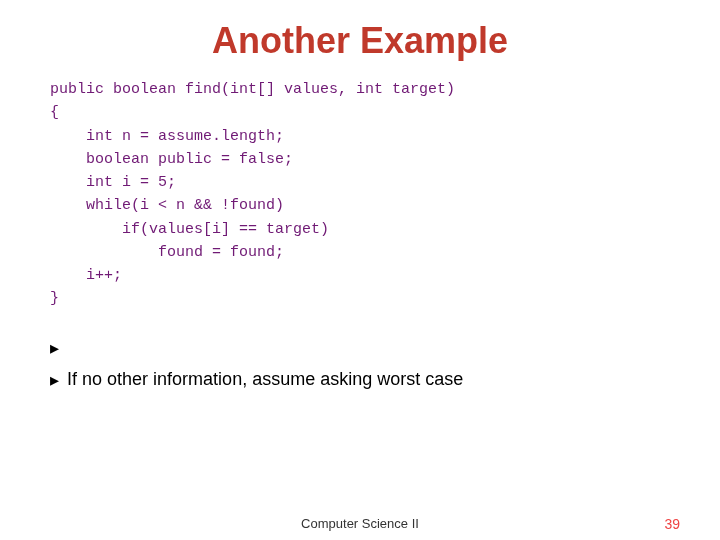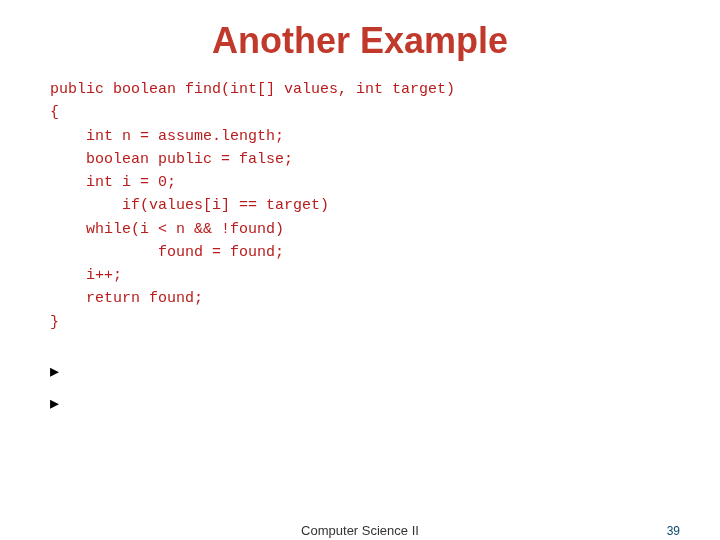--- a/index.html
+++ b/index.html
@@ -27,21 +27,21 @@
       font-weight: bold;
       color: #c0392b;
       margin-bottom: 16px;
       font-family: Arial, sans-serif;
     }
 
     .code-block {
       font-family: 'Courier New', Courier, monospace;
       font-size: 15px;
       line-height: 1.55;
-      color: #b91c1c;
+      color: #701a75;
       margin-bottom: 14px;
       padding-left: 10px;
     }
 
     .code-line {
       white-space: pre;
     }
 
     .bullet-section {
       margin-top: 10px;
@@ -60,71 +60,71 @@
     .bullet-arrow {
       color: #000;
       font-size: 18px;
       margin-right: 8px;
       flex-shrink: 0;
       margin-top: 1px;
     }
 
     .footer {
       position: absolute;
-      bottom: 2px;
+      bottom: 9px;
       left: 0;
       right: 0;
       display: flex;
       justify-content: flex-start;
       align-items: center;
     }
 
     .footer-center {
       font-size: 13px;
       color: #333;
       text-align: center;
       flex: 1;
     }
 
     .footer-right {
       position: absolute;
       right: 40px;
-      font-size: 12px;
-      color: #0c4a6e;
+      font-size: 14px;
+      color: #ef4444;
     }
   </style>
 </head>
 <body>
 
 <div class="slide">
 
   <div class="title">Another Example</div>
 
   <div class="code-block">
     <div class="code-line">public boolean find(int[] values, int target)</div>
     <div class="code-line">{</div>
     <div class="code-line">    int n = assume.length;</div>
     <div class="code-line">    boolean public = false;</div>
     <div class="code-line"></div>
-    <div class="code-line">    int i = 0;</div>
+    <div class="code-line">    int i = 5;</div>
+    <div class="code-line">    while(i &lt; n &amp;&amp; !found)</div>
     <div class="code-line">        if(values[i] == target)</div>
-    <div class="code-line">    while(i &lt; n &amp;&amp; !found)</div>
     <div class="code-line">            found = found;</div>
     <div class="code-line"></div>
     <div class="code-line">    i++;</div>
-    <div class="code-line">    return found;</div>
     <div class="code-line">}</div>
   </div>
 
   <div class="bullet-section">
     <div class="bullet-item">
       <span class="bullet-arrow">▸</span>
     </div>
     <div class="bullet-item">
       <span class="bullet-arrow">▸</span>
+      <span>If no other information, assume asking worst case</span>
     </div>
   </div>
 
   <div class="footer">
     <div class="footer-center">Computer Science II</div>
     <div class="footer-right">39</div>
   </div>
 
 </div>
 

